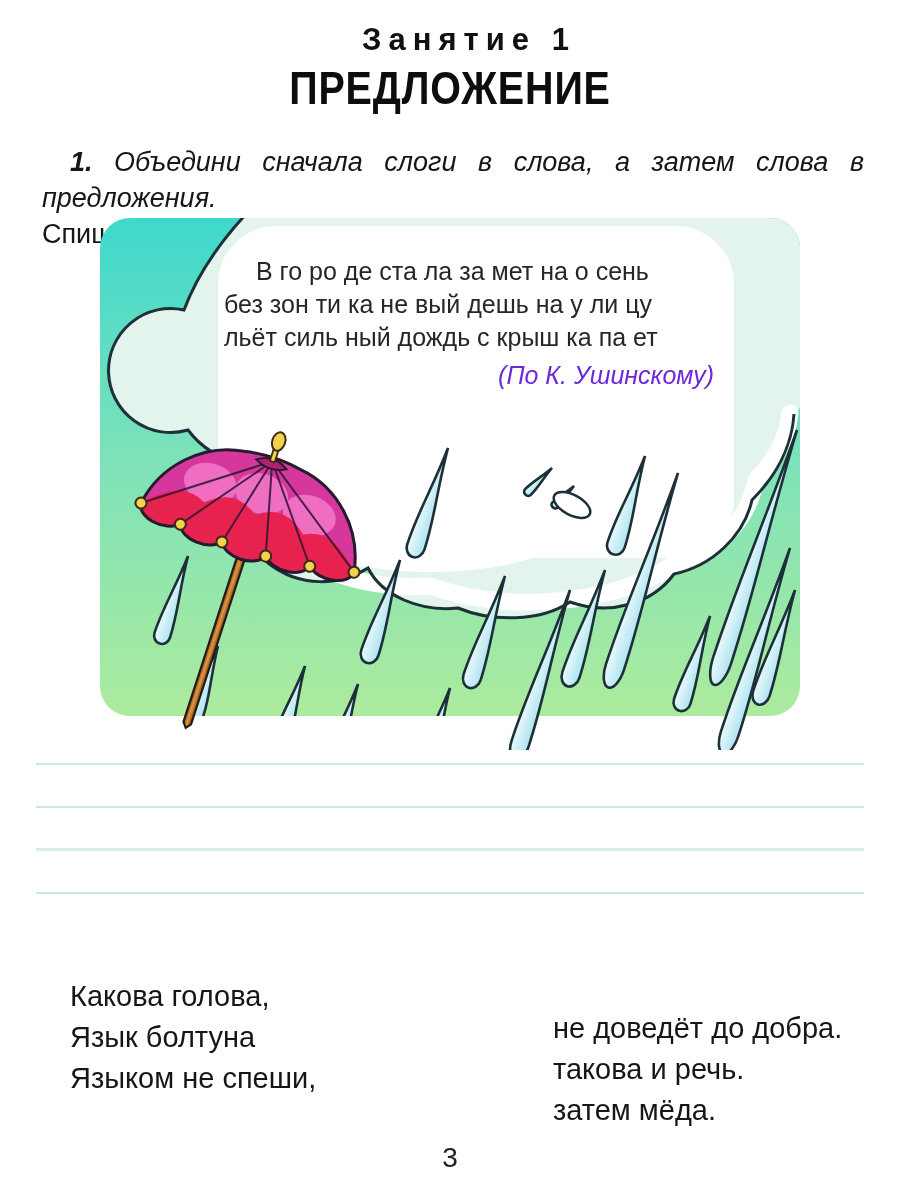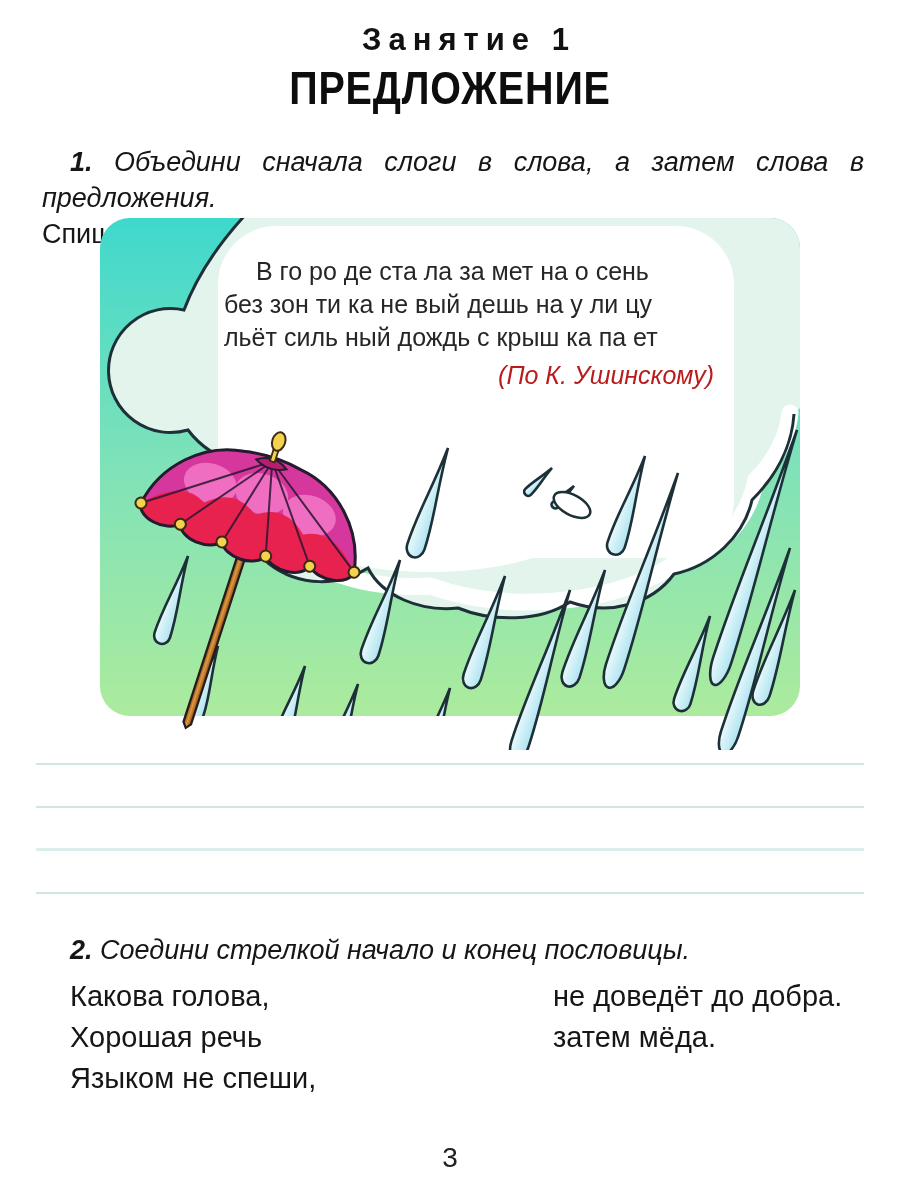--- a/index.html
+++ b/index.html
@@ -26,31 +26,31 @@
   .ex1 .ex-line1{text-align-last:justify;}
   .ex-num{font-weight:bold;}
   .scene{position:absolute;left:100px;top:218px;width:636px;height:532px;}
   .scene svg{display:block;}
   .cloud-text{
     position:absolute;left:124px;top:37px;width:492px;
     font-size:25px;line-height:33px;color:#262626;
   }
   .cloud-text .indent{text-indent:32px;}
   .attribution{
-    margin-top:5px;text-align:right;font-style:italic;font-size:25px;color:#b91c1c;padding-right:2px;
+    margin-top:5px;text-align:right;font-style:italic;font-size:25px;color:#6d28d9;padding-right:2px;
   }
   .write-line{
     position:absolute;left:36px;width:828px;height:2px;background:#cde7e4;
   }
   .wl3{height:3px;background:#dceeeb;}
   .match-col{
     position:absolute;top:976px;font-size:29px;line-height:41px;color:#161616;
   }
   .match-left{left:70px;}
-  .match-right{left:553px;}
+  .match-right{left:553px;margin-top:32px;}
   .page-number{
     position:absolute;top:1142px;left:0;width:100%;text-align:center;
     font-size:28px;color:#222;
   }
   .drop-path{vector-effect:non-scaling-stroke;}
 </style>
 </head>
 <body>
 
 <div class="page">
@@ -165,29 +165,27 @@
       <div>льёт силь ный дождь с крыш ка па ет</div>
       <div class="attribution">(По К. Ушинскому)</div>
     </div>
   </div>
 
   <div class="write-line" style="top:763px"></div>
   <div class="write-line" style="top:806px"></div>
   <div class="write-line wl3" style="top:848px"></div>
   <div class="write-line" style="top:892px"></div>
 
-  <div class="exercise ex2">
-    <div class="ex-line1"><span class="ex-num">2.</span>&nbsp;<span>Соедини стрелкой начало и конец пословицы.</span></div>
-  </div>
 
   <div class="match-col match-left">
     <div>Какова голова,</div>
-    <div>Хорошая речь</div>
+    <div>Язык болтуна</div>
     <div>Языком не спеши,</div>
   </div>
   <div class="match-col match-right">
     <div>не доведёт до добра.</div>
+    <div>такова и речь.</div>
     <div>затем мёда.</div>
   </div>
 
   <div class="page-number">3</div>
 
 </div>
 
 </body></html>

